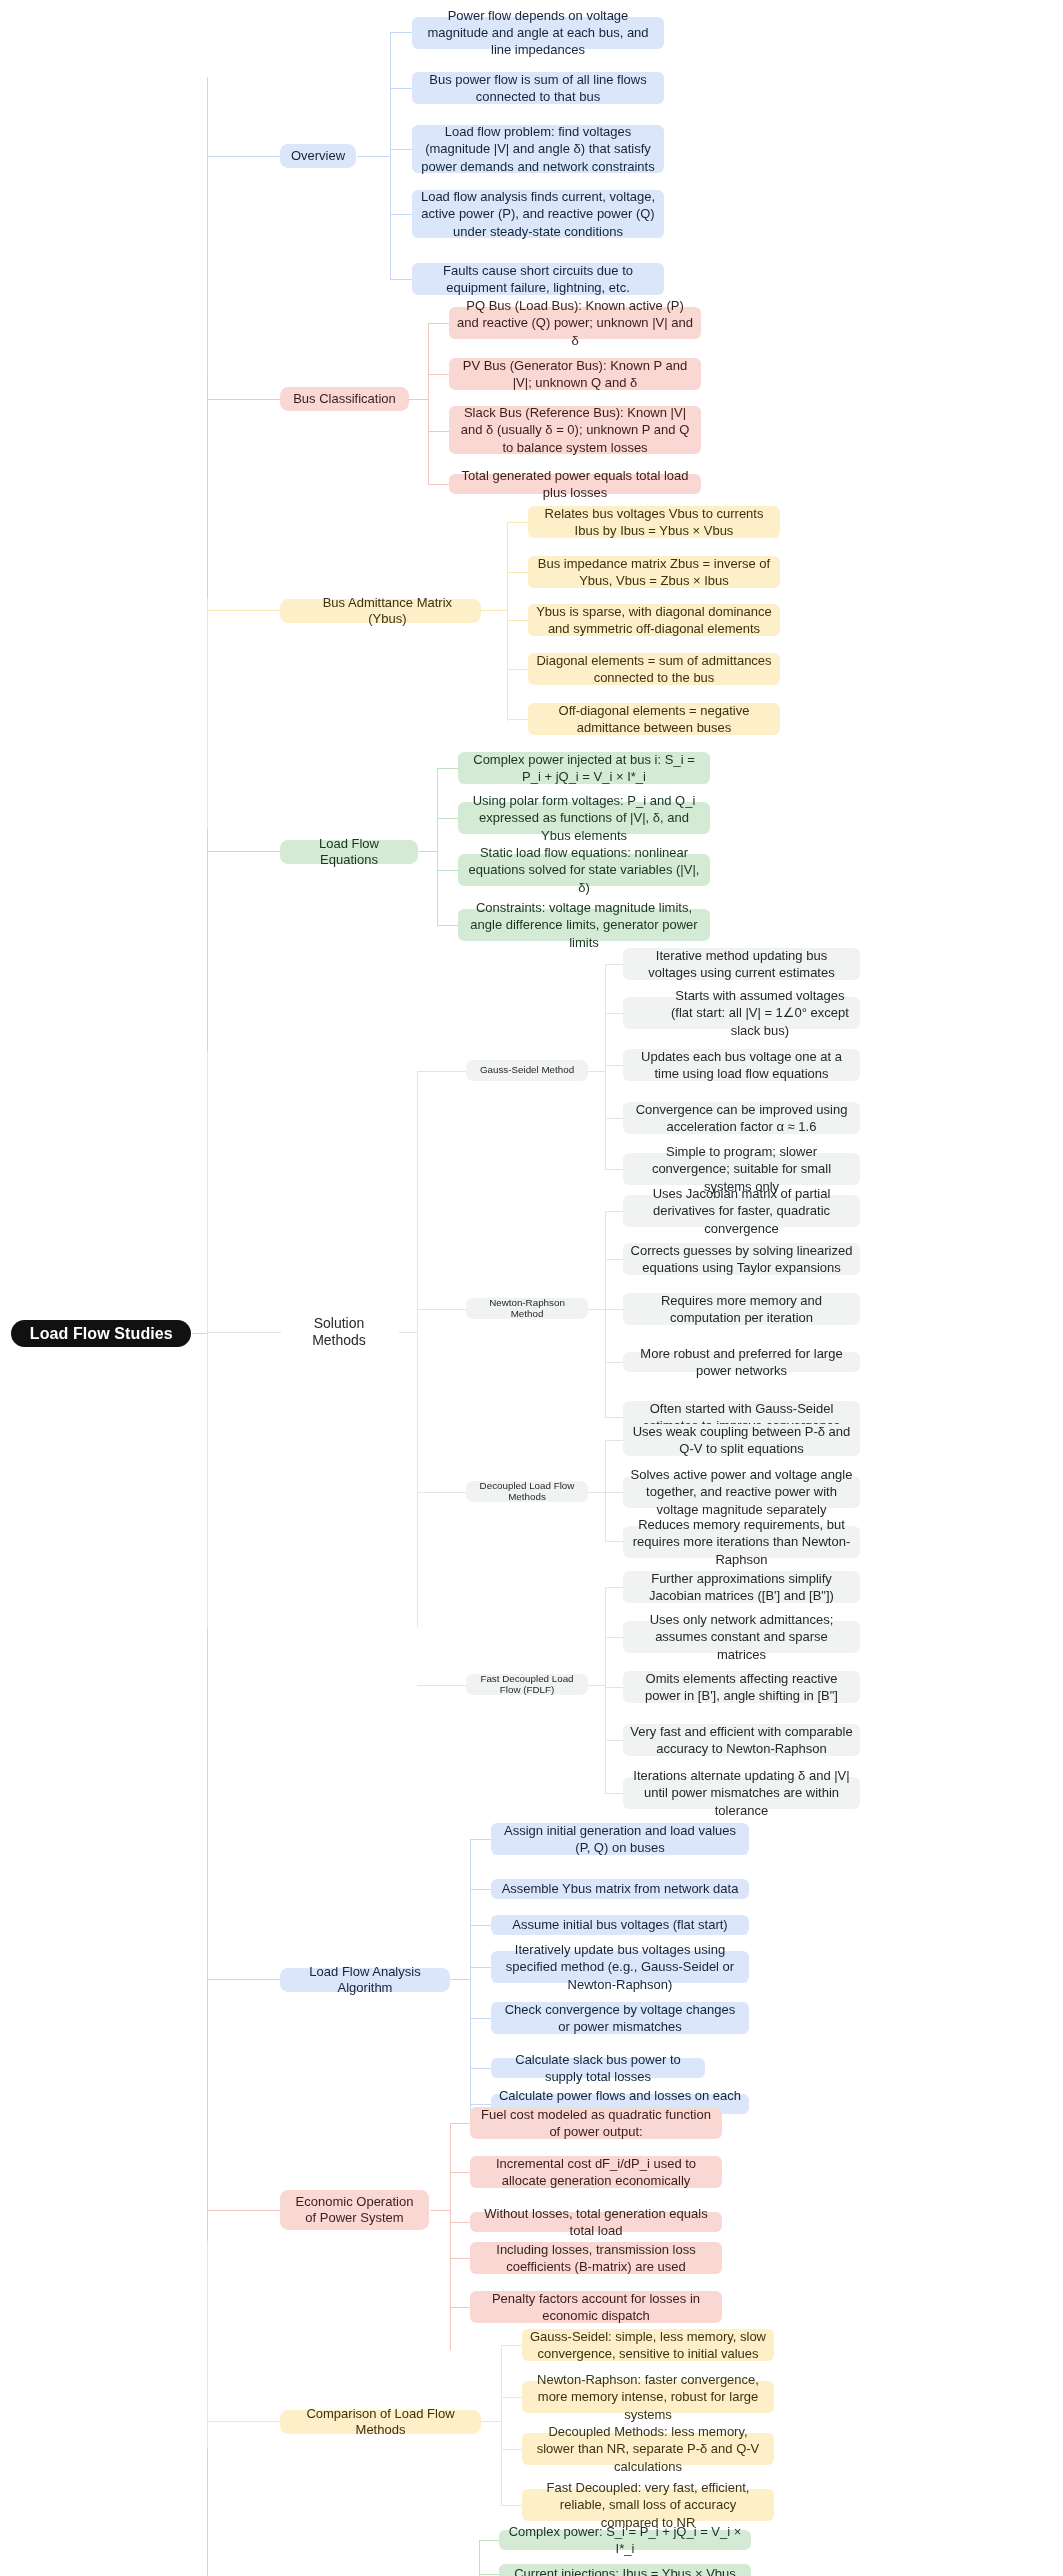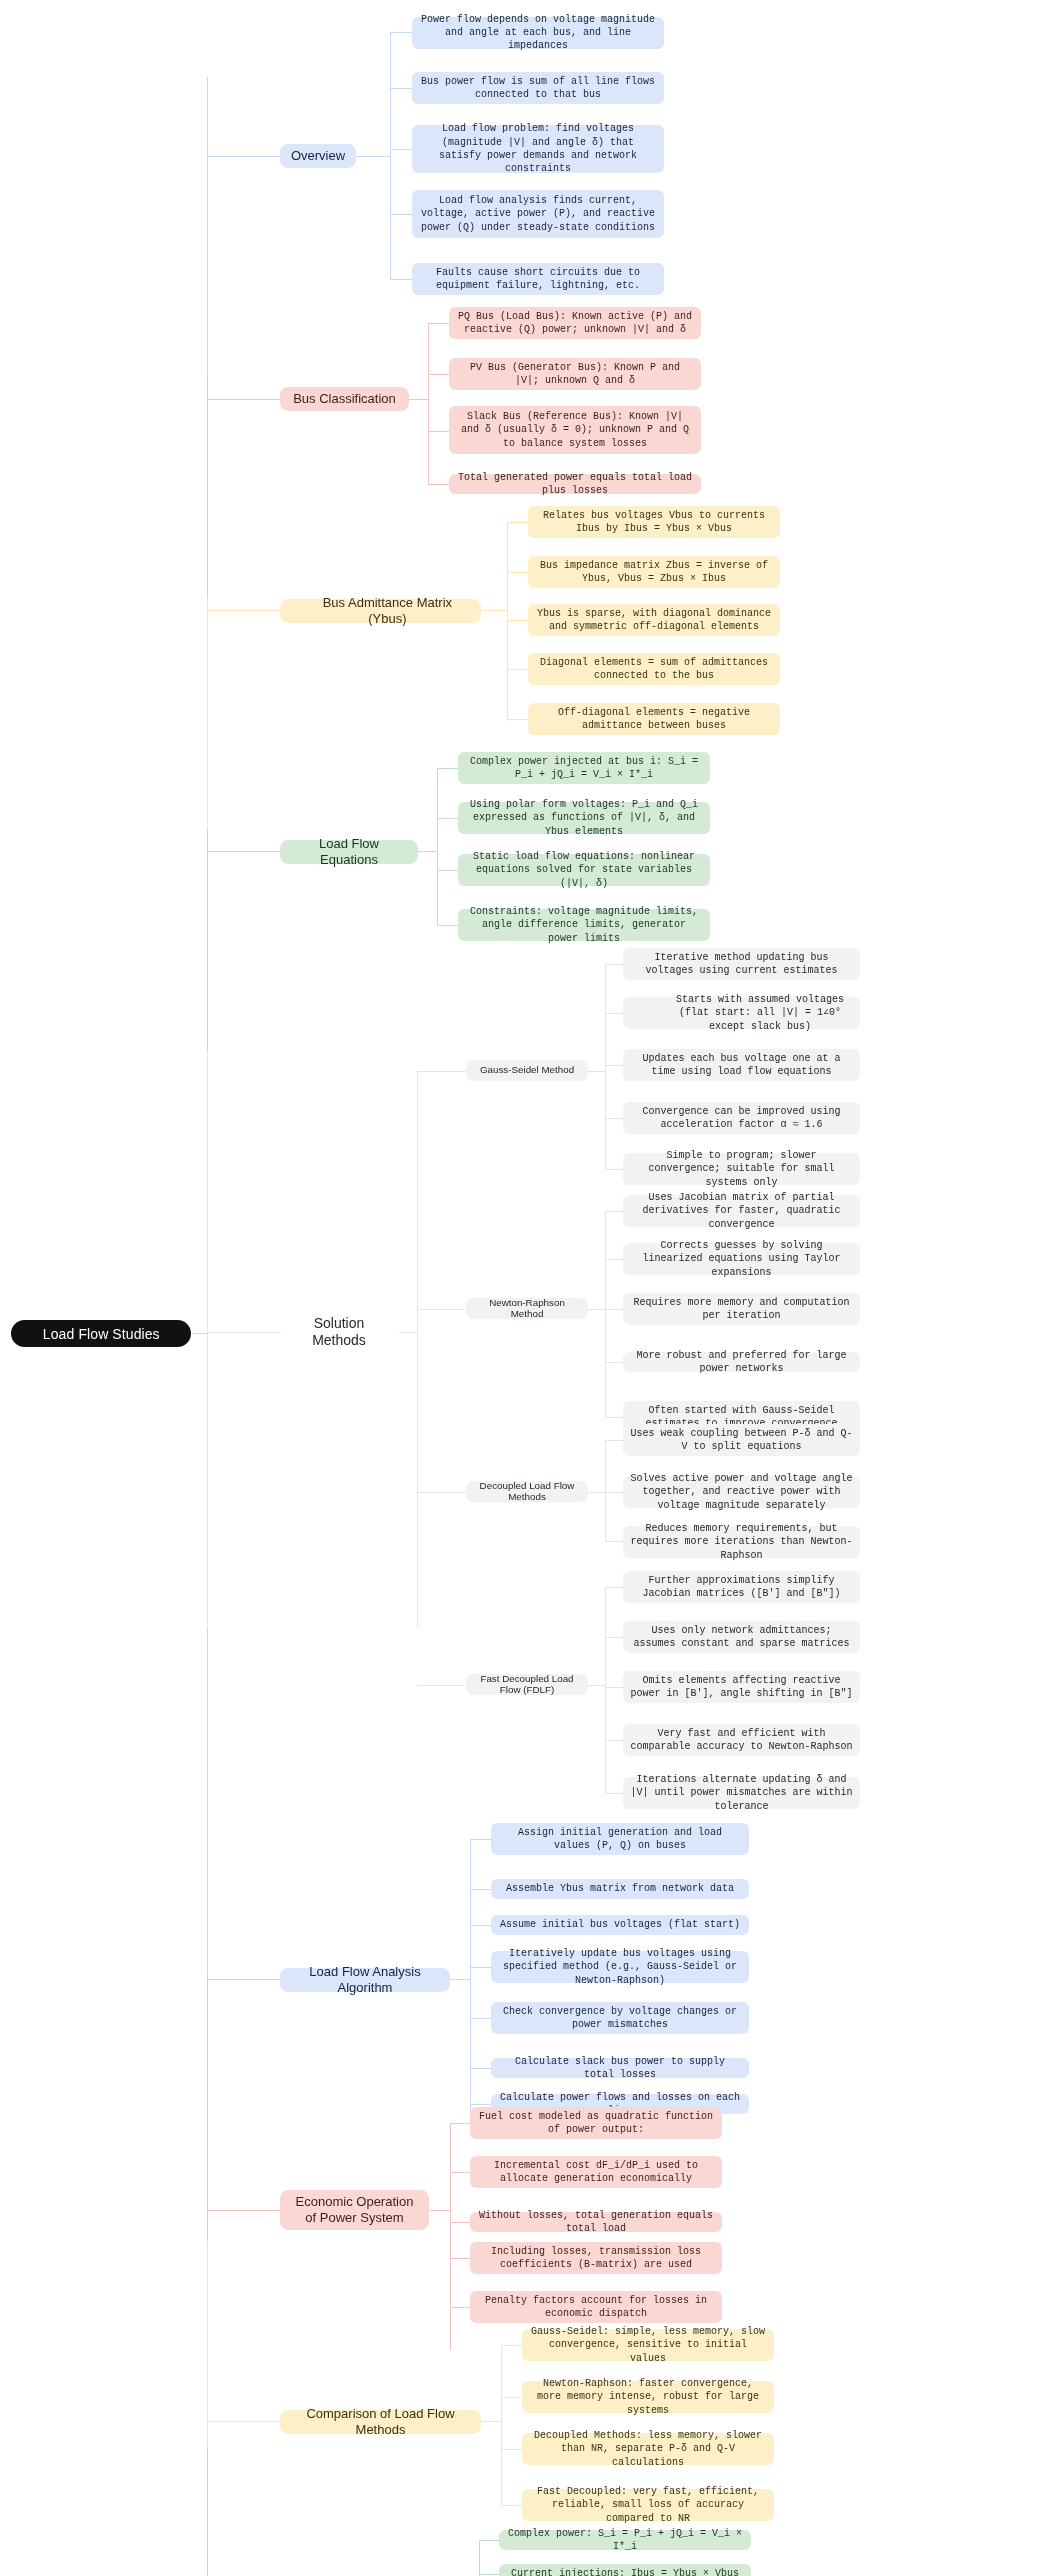--- a/index.html
+++ b/index.html
@@ -26,22 +26,22 @@
     left:11.3px;
     top:1320px;
     width:180px;
     height:27px;
     background:#111111;
     color:#ffffff;
     border-radius:13.4px;
     display:flex;
     align-items:center;
     justify-content:center;
-    font-size:14px;
-    font-weight:normal;
+    font-size:16px;
+    font-weight:bold;
     letter-spacing:0.1px;
     z-index:5;
   }
 
   
   .branch{
     position:absolute;
     border-radius:8.2px;
     display:flex;
     align-items:center;
@@ -68,25 +68,24 @@
   }
 
   
   .leaf{
     position:absolute;
     border-radius:6.2px;
     display:flex;
     align-items:center;
     justify-content:center;
     text-align:center;
-    font-size:10px;
+    font-size:13px;
     line-height:1.33;
     padding:4.1px 7.2px;
     z-index:3;
-    font-family:Liberation Mono, monospace;
   }
 
   
   .t-blue   { background:#dbe6fb; color:#15233d; }
   .t-pink   { background:#f9d7d3; color:#3a1e1b; }
   .t-yellow { background:#fdefc7; color:#3c3212; }
   .t-green  { background:#d4ead5; color:#173520; }
   .t-grey   { background:#f1f2f2; color:#24282c; }
 
   
@@ -262,21 +261,21 @@
   <div class="ln h c-blue" style="left:470px; top:1967px; width:20.6px;"></div>
   <div class="ln h c-blue" style="left:470px; top:2018px; width:20.6px;"></div>
   <div class="ln h c-blue" style="left:470px; top:2068px; width:20.6px;"></div>
   <div class="ln h c-blue" style="left:470px; top:2104px; width:20.6px;"></div>
 
   <div class="leaf t-blue" style="left:491px; top:1823px; width:258px; height:32px;">Assign initial generation and load values (P, Q) on buses</div>
   <div class="leaf t-blue" style="left:491px; top:1879px; width:258px; height:19.6px;">Assemble Ybus matrix from network data</div>
   <div class="leaf t-blue" style="left:491px; top:1915px; width:258px; height:19.6px;">Assume initial bus voltages (flat start)</div>
   <div class="leaf t-blue" style="left:491px; top:1951px; width:258px; height:32px;">Iteratively update bus voltages using specified method (e.g., Gauss-Seidel or Newton-Raphson)</div>
   <div class="leaf t-blue" style="left:491px; top:2002px; width:258px; height:32px;">Check convergence by voltage changes or power mismatches</div>
-  <div class="leaf t-blue" style="left:491px; top:2058px; width:258px; height:19.6px;">Calculate slack bus power to supply total losses</div>
+  <div class="leaf t-blue" style="left:491px; top:2058px; width:214px; height:19.6px;">Calculate slack bus power to supply total losses</div>
   <div class="leaf t-blue" style="left:491px; top:2094px; width:258px; height:19.6px;">Calculate power flows and losses on each line</div>
 
   <div class="branch t-pink" style="left:280px; top:2190px; width:149px; height:40px;">Economic Operation of Power System</div>
   <div class="ln h c-pink" style="left:207px; top:2210px; width:74px;"></div>
   <div class="ln h c-pink" style="left:430px; top:2210px; width:20.6px;"></div>
   <div class="ln v c-pink" style="left:450px; top:2123px; height:227px;"></div>
 
   <div class="ln h c-pink" style="left:450px; top:2123px; width:20.6px;"></div>
   <div class="ln h c-pink" style="left:450px; top:2172px; width:20.6px;"></div>
   <div class="ln h c-pink" style="left:450px; top:2222px; width:20.6px;"></div>

